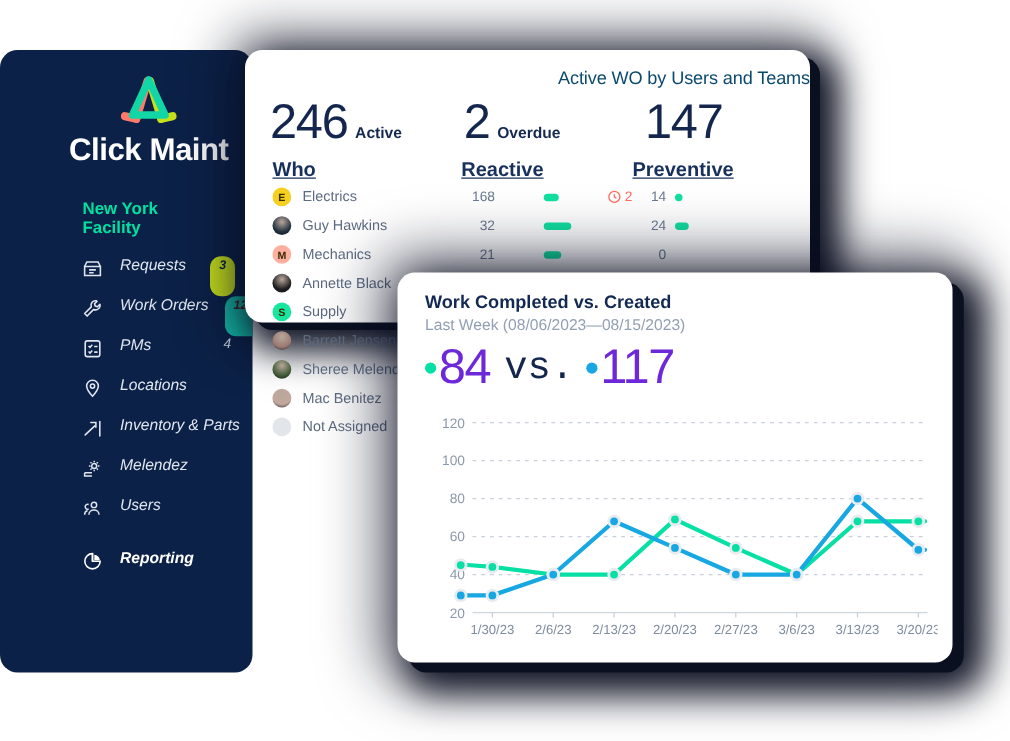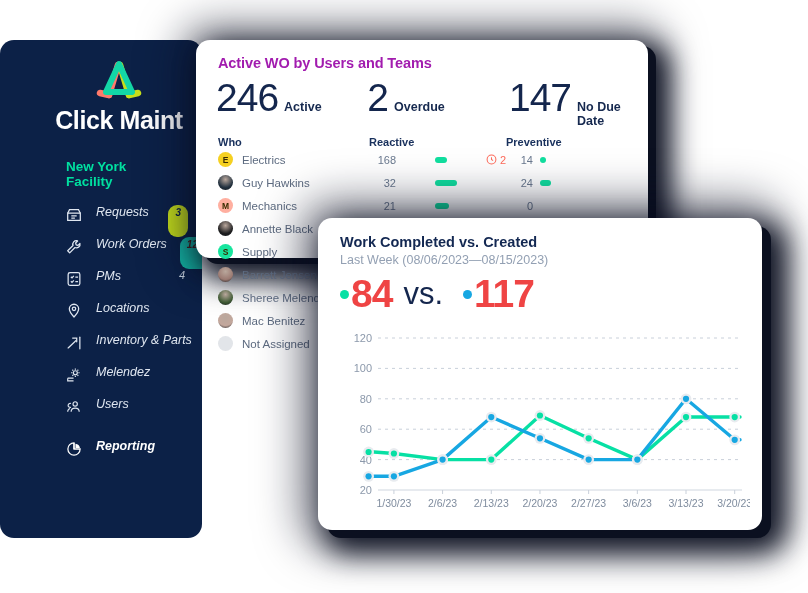--- a/index.html
+++ b/index.html
@@ -70,37 +70,38 @@
   #wo-card {
     left: 196px; top: 40px; width: 452px; height: 218px;
     z-index: 6;
     box-shadow:
       8px 6px 0 0 #0b1020,
       14px 12px 26px 8px rgba(8,12,28,0.92),
       0 0 40px 16px rgba(10,14,34,0.5);
   }
   .wo-title {
     margin: 15px 0 0 22px;
-    font-size: 14.5px; font-weight: 700; color:#a21caf;
+    font-size: 14.5px; font-weight: 400; color:#0c4a6e;
     letter-spacing: -0.1px;
+    text-align: right;
   }
   .kpis { display: flex; margin: 5px 0 0 20px; }
   .kpi { display: flex; align-items: baseline; }
   .kpi .num {
     font-size: 39px; font-weight: 300; color:#14264d; letter-spacing: -1px;
   }
   .kpi .lab {
     font-size: 12.5px; font-weight: 700; color:#16294f; margin-left: 6px;
   }
   .kpi.k1 { width: 155px; }
   .kpi.k2 { width: 145px; }
 
   .tbl-head {
     display: flex; margin: 8px 0 0 22px;
-    font-size: 11px; font-weight: 700; color:#18305c;
+    font-size: 16px; font-weight: 700; color:#18305c;text-decoration:underline;
   }
   .col-who { width: 151px; }
   .col-re  { width: 137px; }
   .col-pre { width: 120px; }
 
   .row {
     display: flex; align-items: center; height: 23px;
     margin-left: 22px;
   }
   .who { width: 151px; display: flex; align-items: center; gap: 9px; }
@@ -130,22 +131,22 @@
       9px 8px 0 0 #0b1020,
       16px 14px 28px 9px rgba(8,12,28,0.93),
       0 0 44px 18px rgba(10,14,34,0.52);
   }
   .ch-title { margin: 16px 0 0 22px; font-size: 14.5px; font-weight: 700; color:#132852; }
   .ch-sub { margin: 3px 0 0 22px; font-size: 12.5px; color:#93a0b3; }
   .ch-big { margin: 5px 0 0 22px; display: flex; align-items: center; }
   .dot { width: 9px; height: 9px; border-radius: 50%; flex:none; }
   .dot.g { background:#07E0A4; }
   .dot.b { background:#17A7E2; }
-  .ch-big .n { font-size: 39px; font-weight: 700; color:#ef4444; letter-spacing:-1px; margin-left:2px; }
-  .ch-big .vs { font-size: 31px; font-weight: 300; color:#14264d; margin: 0 20px 0 11px; }
+  .ch-big .n { font-size: 39px; font-weight: 400; color:#6d28d9; letter-spacing:-1px; margin-left:2px; }
+  .ch-big .vs { font-size: 31px; font-weight: 300; color:#14264d; margin: 0 10px 0 11px; font-family: Liberation Mono, monospace; }
 
   .plot { position: absolute; left: 18px; top: 110px; width: 414px; height: 190px; }
 </style>
 </head>
 <body>
 
 <div id="stage">
 
   <div class="sidebar">
 
@@ -265,21 +266,20 @@
       <div class="kpi k1">
         <span class="num">246</span>
         <span class="lab">Active</span>
       </div>
       <div class="kpi k2">
         <span class="num">2</span>
         <span class="lab">Overdue</span>
       </div>
       <div class="kpi">
         <span class="num">147</span>
-        <span class="lab">No Due Date</span>
       </div>
     </div>
 
     <div class="tbl-head">
       <span class="col-who">Who</span>
       <span class="col-re">Reactive</span>
       <span class="col-pre">Preventive</span>
     </div>
 
     <div id="wo-rows">

